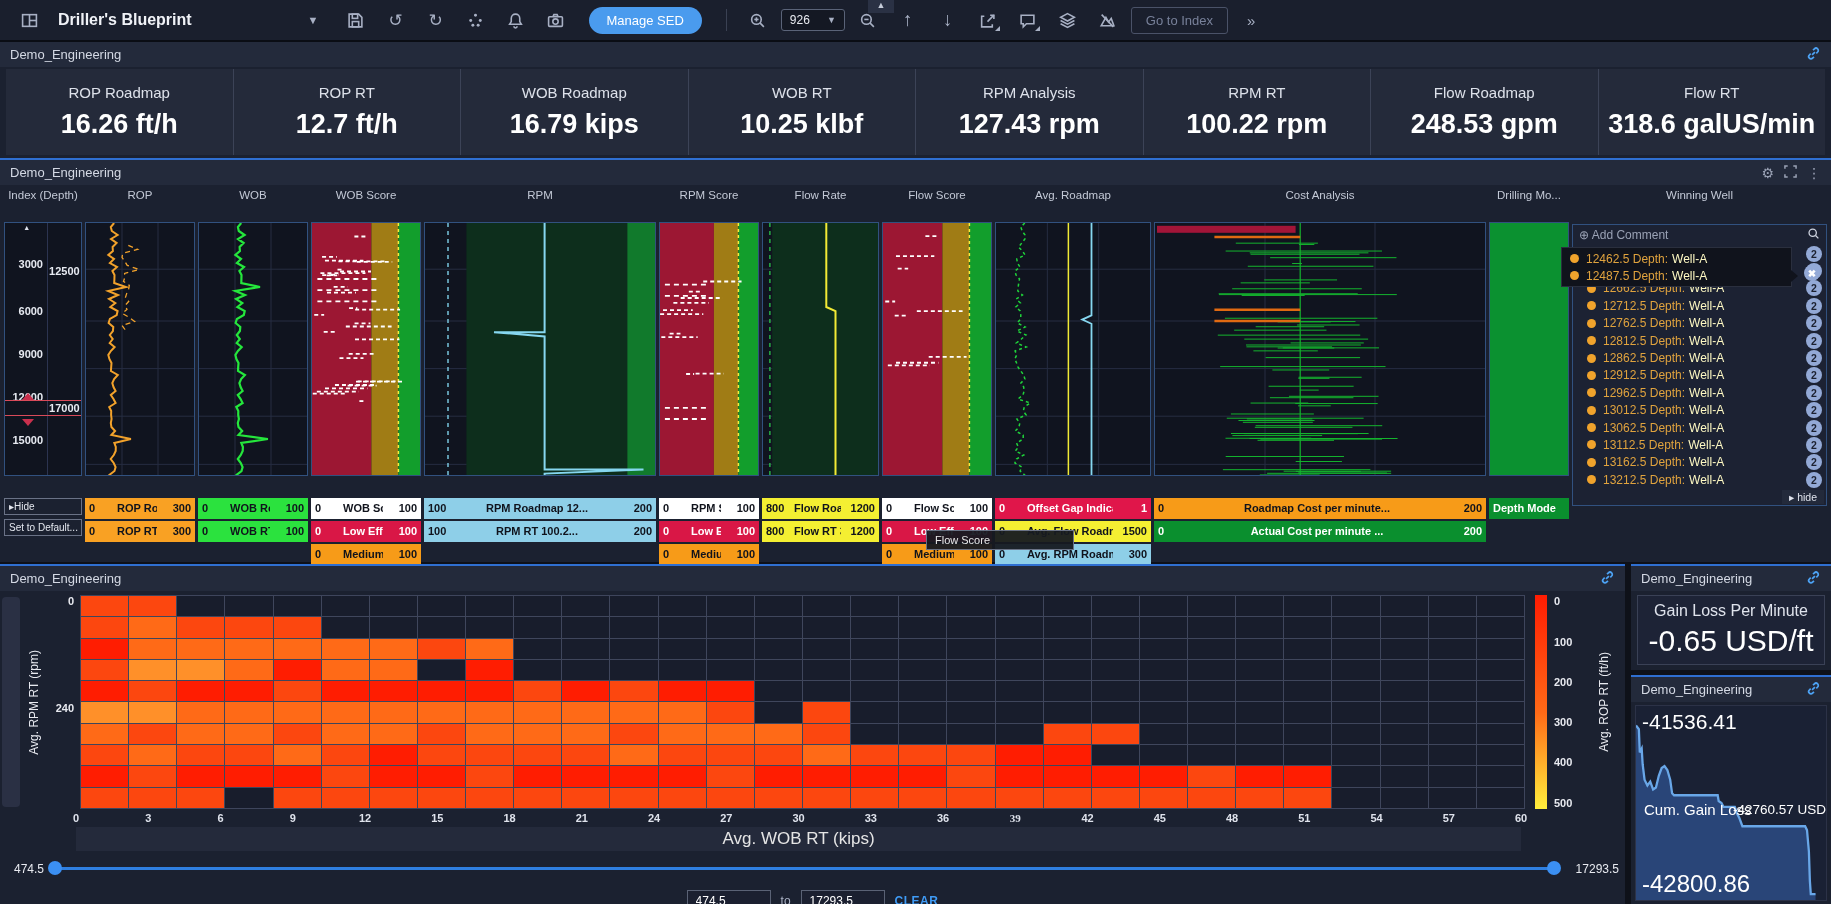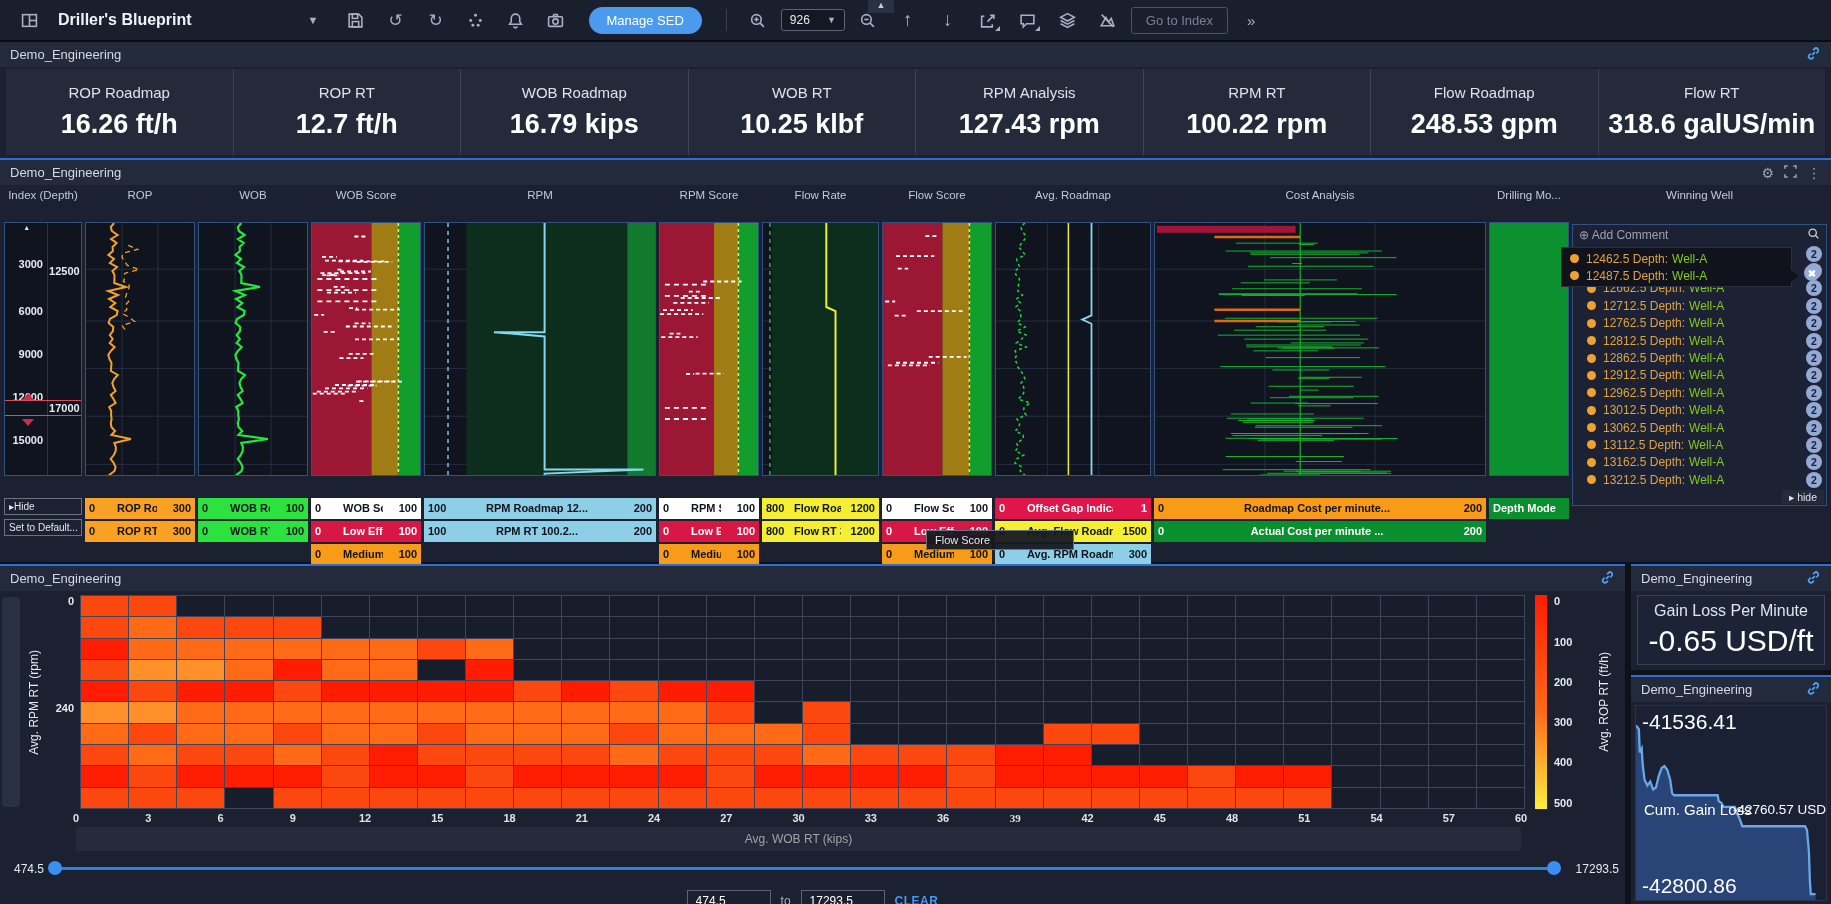--- a/index.html
+++ b/index.html
@@ -51,21 +51,21 @@
   .idx-btn { display:block; background:#1b2130; border:1px solid #6a7286; color:#e4e7ee; font-size:10px; font-family:inherit; margin-bottom:4px; padding:2px 4px; white-space:nowrap; overflow:hidden; width:100%; text-align:left; cursor:pointer;}
   #flow-tooltip { position:absolute; bottom:14px; left:40%; width:148px; background:rgba(22,25,33,.95); border:1px solid #6a7286; color:#e8e8e8; font-size:11px; padding:3px 8px; z-index:6;}
 
   
   #ww-body { font-size:12px; }
   #ww-top { height:20px; display:flex; justify-content:space-between; align-items:center; padding:2px 6px; color:#9aa2b5;}
   #ww-search svg { width:13px; height:13px; stroke:#cfd4e0; fill:none; stroke-width:1.6;}
   .ww-row { height:17.4px; display:flex; align-items:center; padding:0 4px 0 14px; }
   .ww-dot { width:9px; height:9px; border-radius:50%; background:#f0a32c; margin-right:7px; flex:none;}
   .ww-depth { color:#e0a33e; margin-right:4px; white-space:nowrap;}
-  .ww-well { color:#84cc16; white-space:nowrap;}
+  .ww-well { color:#fef9c3; white-space:nowrap;}
   .ww-badge { margin-left:auto; width:16px; height:16px; border-radius:50%; background:#93a9d6; color:#1c2130; font-size:10.5px; font-weight:bold; display:flex; align-items:center; justify-content:center; flex:none; cursor:pointer;}
   #ww-tooltip { position:absolute; top:22px; left:-12px; right:34px; background:#10131c; border:1px solid #2a2f3e; z-index:5; padding:2px 0; }
   #ww-tooltip:after { content:""; position:absolute; right:-7px; top:58%; border-top:6px solid transparent; border-bottom:6px solid transparent; border-left:7px solid #10131c;}
   .wwt-row { height:17px; display:flex; align-items:center; padding:0 8px;}
   #ww-close { position:absolute; top:40px; right:6px; width:16px; height:16px; border-radius:50%; background:#93a9d6; color:#fff; font-size:10px; font-weight:bold; display:flex; align-items:center; justify-content:center; cursor:pointer; z-index:6;}
   #ww-hide { position:absolute; bottom:1px; right:2px; background:#232a3b; color:#dfe3ec; font-size:10.5px; padding:1px 7px; cursor:pointer; z-index:4;}
 
   
   #bottom-row { display:flex; gap:6px; height:340px; margin-top:2px;}
   #panel-heatmap { width:1625px; border-top:2px solid #2f6fd1;}
@@ -77,21 +77,21 @@
   #hm-yticks div { position:absolute; right:6px; transform:translateY(-50%);}
   #hm-plot { width:1445px; height:100%; background:#3f465c; border:1px solid #3e455c; display:grid; grid-template-columns:repeat(30,1fr); grid-template-rows:repeat(10,1fr); gap:1px;}
   .hm-cell { background:#181d2c; }
   #hm-right { width:100px; display:flex; padding-left:10px;}
   #hm-colorbar { width:12px; height:100%; background:linear-gradient(#ff1c02,#ff6a17 55%,#ffef3c); }
   #hm-cbticks { width:36px; position:relative; font-size:11px; font-weight:bold; color:#e8eaf0;}
   #hm-cbticks div { position:absolute; left:7px; transform:translateY(-50%);}
   #hm-cblabel { flex:1; display:flex; align-items:center; justify-content:center; font-size:12px; color:#e8eaf0;}
   #hm-xticks { margin-left:76px; width:1445px; height:18px; position:relative; font-size:11px; font-weight:bold; color:#dfe3ec;}
   #hm-xticks div { position:absolute; top:3px; transform:translateX(-50%);}
-  #hm-xlabel-bar { margin-left:76px; width:1445px; height:24px; background:#242a3b; display:flex; align-items:center; justify-content:center; font-size:12px; color:#a3a3a3;}
+  #hm-xlabel-bar { margin-left:76px; width:1445px; height:24px; background:#242a3b; display:flex; align-items:center; justify-content:center; font-size:17px; color:#e5e5e5;}
   #hm-slider { height:34px; position:relative; }
   #slider-track { position:absolute; left:54px; right:70px; top:16px; height:3px; background:#2f7fe0;}
   .slider-handle { position:absolute; top:10px; width:14px; height:14px; border-radius:50%; background:#3b8ff2; cursor:pointer;}
   #sh-left { left:48px;} #sh-right { right:64px;}
   .slider-label { position:absolute; top:11px; font-size:12px; color:#e8eaf0;}
   #sl-min { left:14px;} #sl-max { right:6px;}
   #hm-inputs { height:32px; display:flex; align-items:center; justify-content:center; gap:10px;}
   .range-input { width:84px; height:23px; background:#1b2030; border:1px solid #5a6275; color:#fff; font-size:12px; font-family:inherit; padding:0 8px;}
   #to-word { color:#aab2c5; font-size:12px;}
   #clear-btn { color:#3f9bf5; font-size:12px; font-weight:bold; background:none; border:none; font-family:inherit; cursor:pointer; letter-spacing:.5px;}
@@ -102,21 +102,21 @@
   .gl-card { margin:4px 6px; border:1px solid #3a4156; background:#1d2336; height:70px; display:flex; flex-direction:column; align-items:center; justify-content:center; gap:4px;}
   #gl-label { font-size:16px; color:#dfe3ec;}
   #gl-value { font-size:30px; color:#fff;}
   #panel-cum { flex:1; border-top:2px solid #2f6fd1; display:flex; flex-direction:column;}
   #cum-chart { flex:1; margin:3px 4px; position:relative; background:#1a2134; border:1px solid #2c3247; overflow:hidden;}
   #cum-chart svg { position:absolute; inset:0; width:100%; height:100%;}
   .cum-lbl { position:absolute; color:#fff; }
   #cum-max { top:4px; left:6px; font-size:21px;}
   #cum-series { top:49%; left:8px; font-size:15px;}
   #cum-current { top:49.5%; left:51%; font-size:13.5px;}
-  #cum-min { bottom:2px; left:6px; font-size:21px;}
+  #cum-min { bottom:2px; left:6px; font-size:24px;}
 </style>
 </head>
 <body>
 
 <header id="toolbar">
   <span class="tb-icon">
     <svg viewBox="0 0 16 16">
         <rect x="1.5" y="2.5" width="13" height="11"></rect>
         <line x1="8" y1="2.5" x2="8" y2="13.5"></line>
         <line x1="8" y1="8" x2="14.5" y2="8"></line>

